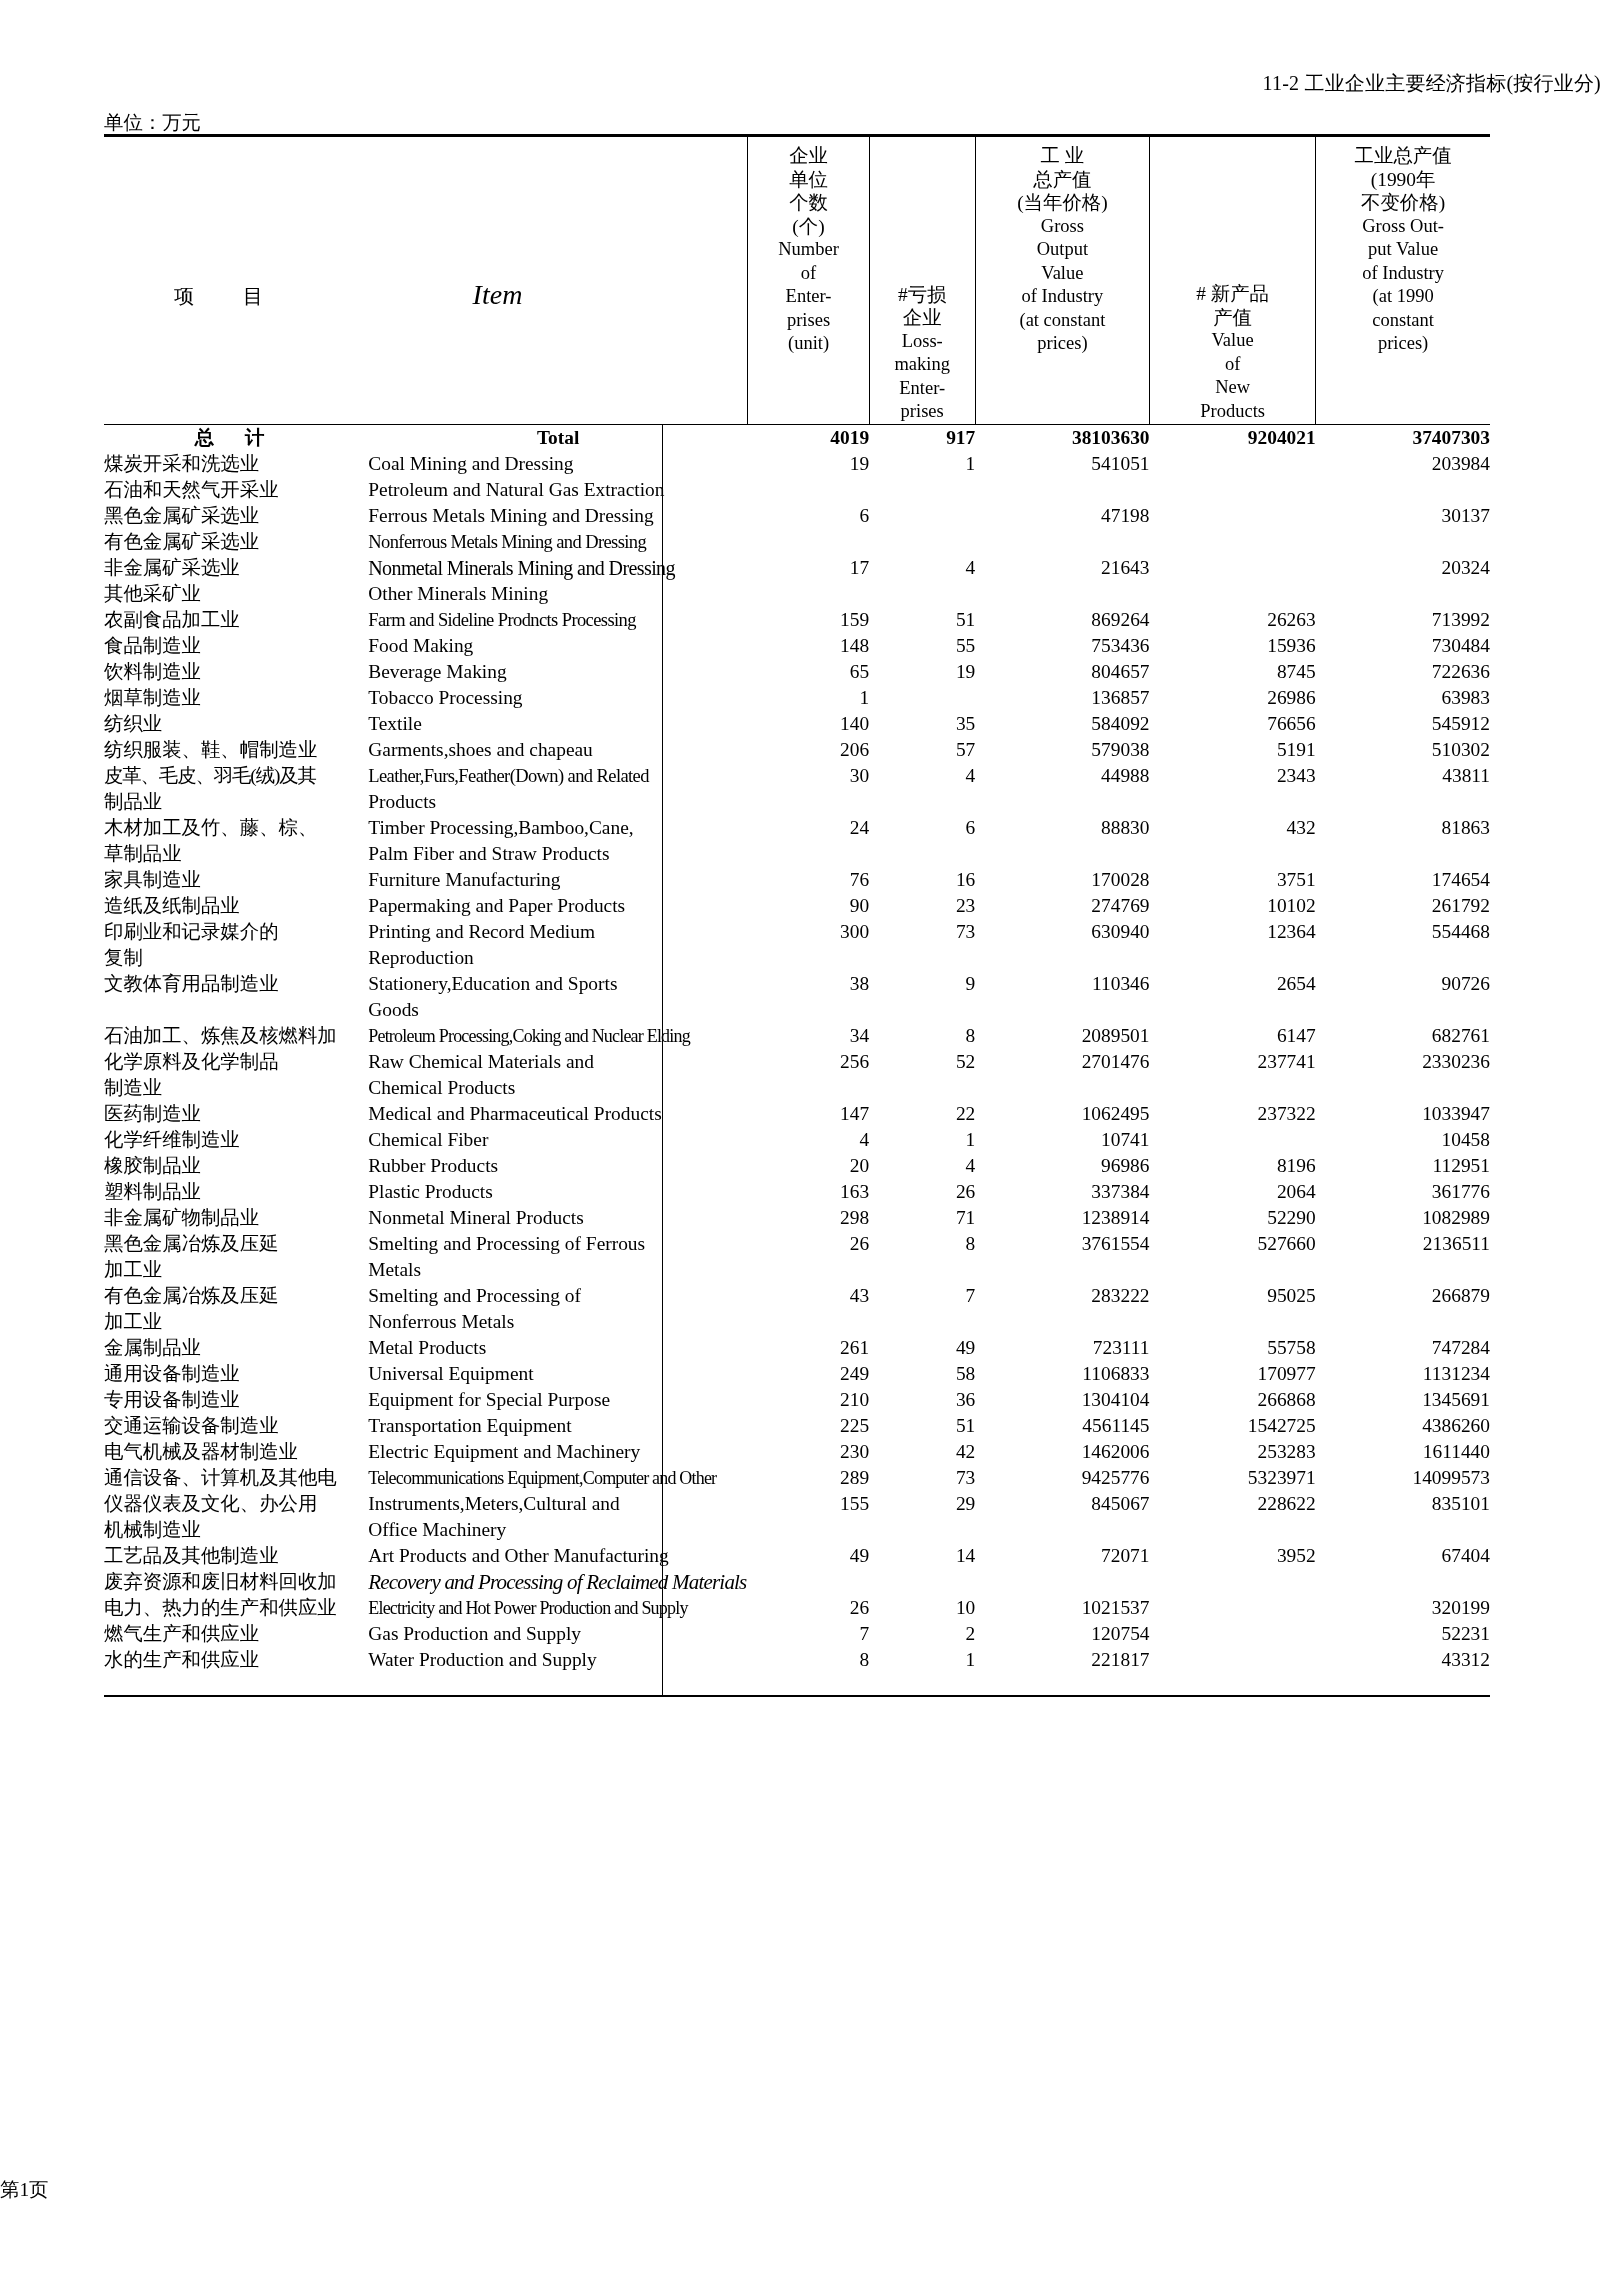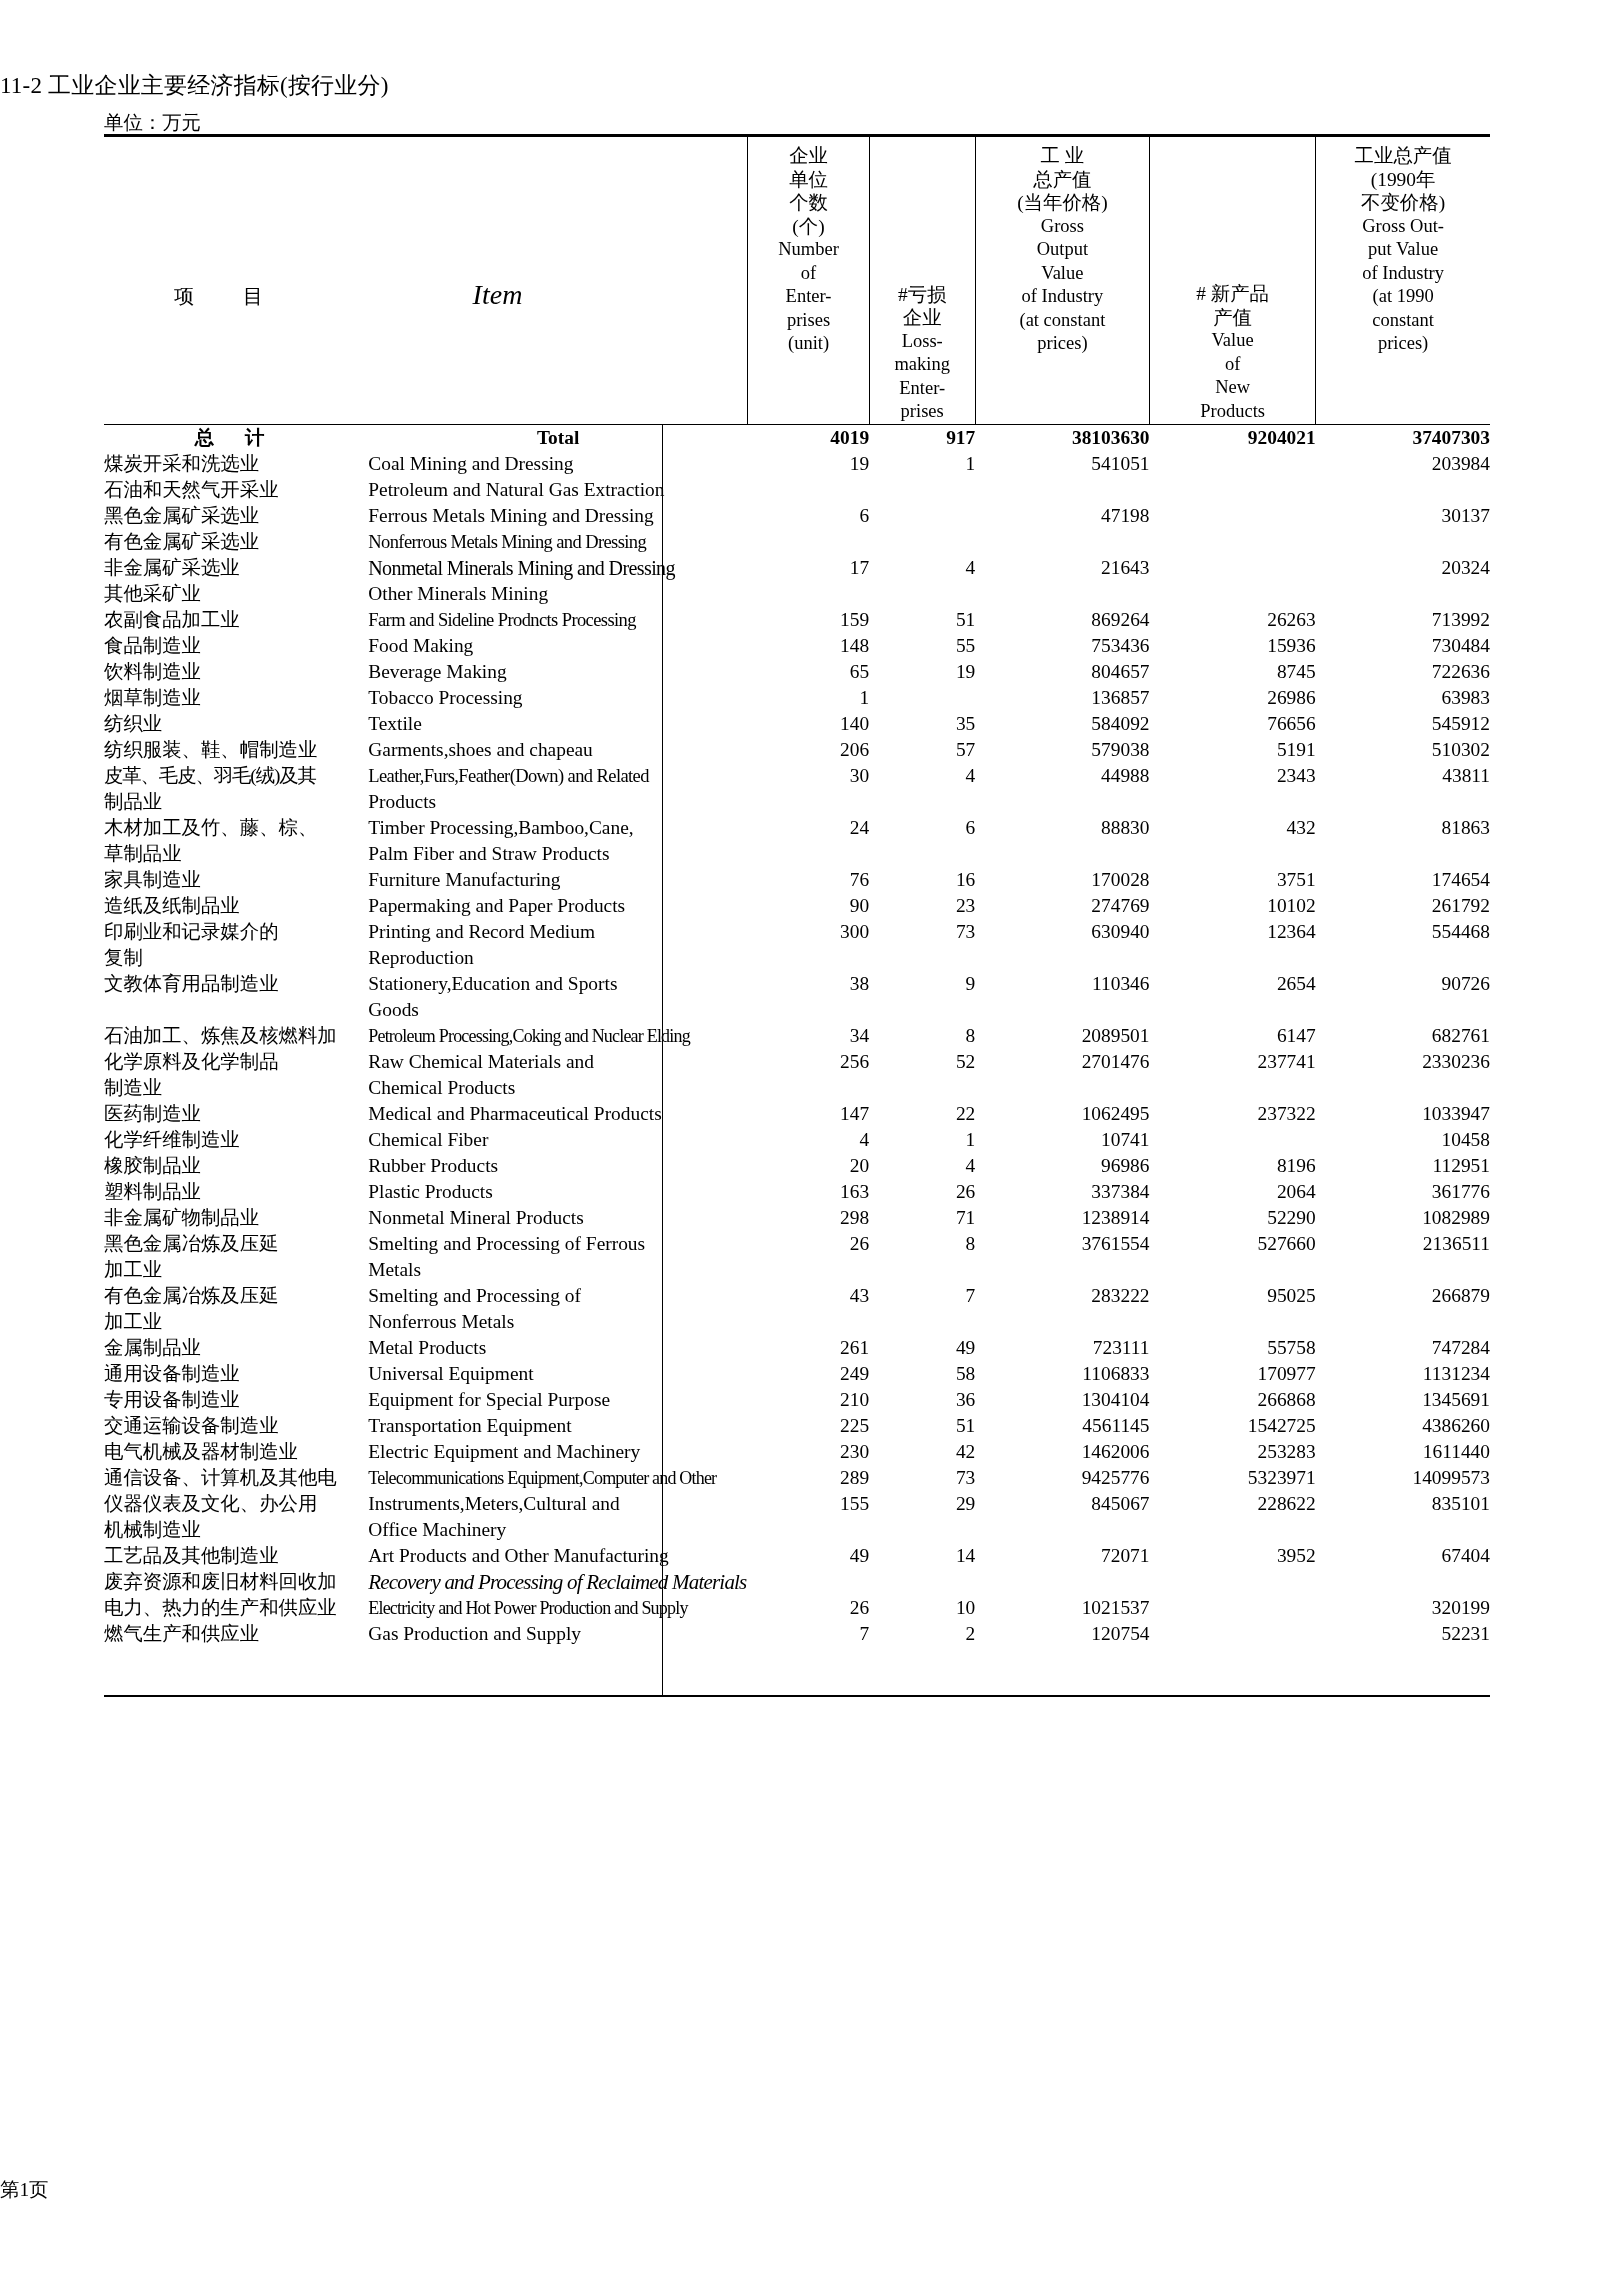--- a/index.html
+++ b/index.html
@@ -21,22 +21,22 @@
     height: 2289px;
     box-sizing: border-box;
   }
 
   
   .doc-title {
     position: absolute;
     top: 70px;
     left: 0;
     width: 1601px;
-    text-align: left;
-    font-size: 23px;
+    text-align: right;
+    font-size: 20px;
     letter-spacing: 0.2px;
   }
   .unit-note {
     position: absolute;
     top: 109px;
     left: 104px;
     font-size: 19.4px;
   }
 
   
@@ -657,20 +657,29 @@
           </tr>
           <tr class="data">
             <td class="cn">燃气生产和供应业</td>
             <td class="en">Gas Production and Supply</td>
             <td class="num vl-cell">7</td>
             <td class="num">2</td>
             <td class="num">120754</td>
             <td class="num"></td>
             <td class="num">52231</td>
           </tr>
+          <tr class="data">
+            <td class="cn">水的生产和供应业</td>
+            <td class="en">Water Production and Supply</td>
+            <td class="num vl-cell">8</td>
+            <td class="num">1</td>
+            <td class="num">221817</td>
+            <td class="num"></td>
+            <td class="num">43312</td>
+          </tr>
         </tbody>
     </table>
   </div>
 
   <div class="footer">第1页</div>
 <div style="position: absolute; left: 104px; top: 424px; width: 1386px; border-top: 1.5px solid rgb(0, 0, 0);"></div>
     <div class="bottom-rule" style="top: 1695px;"></div>
     <div class="vline" style="left: 662px; top: 425px; height: 1270px;"></div>
   </div>
 

